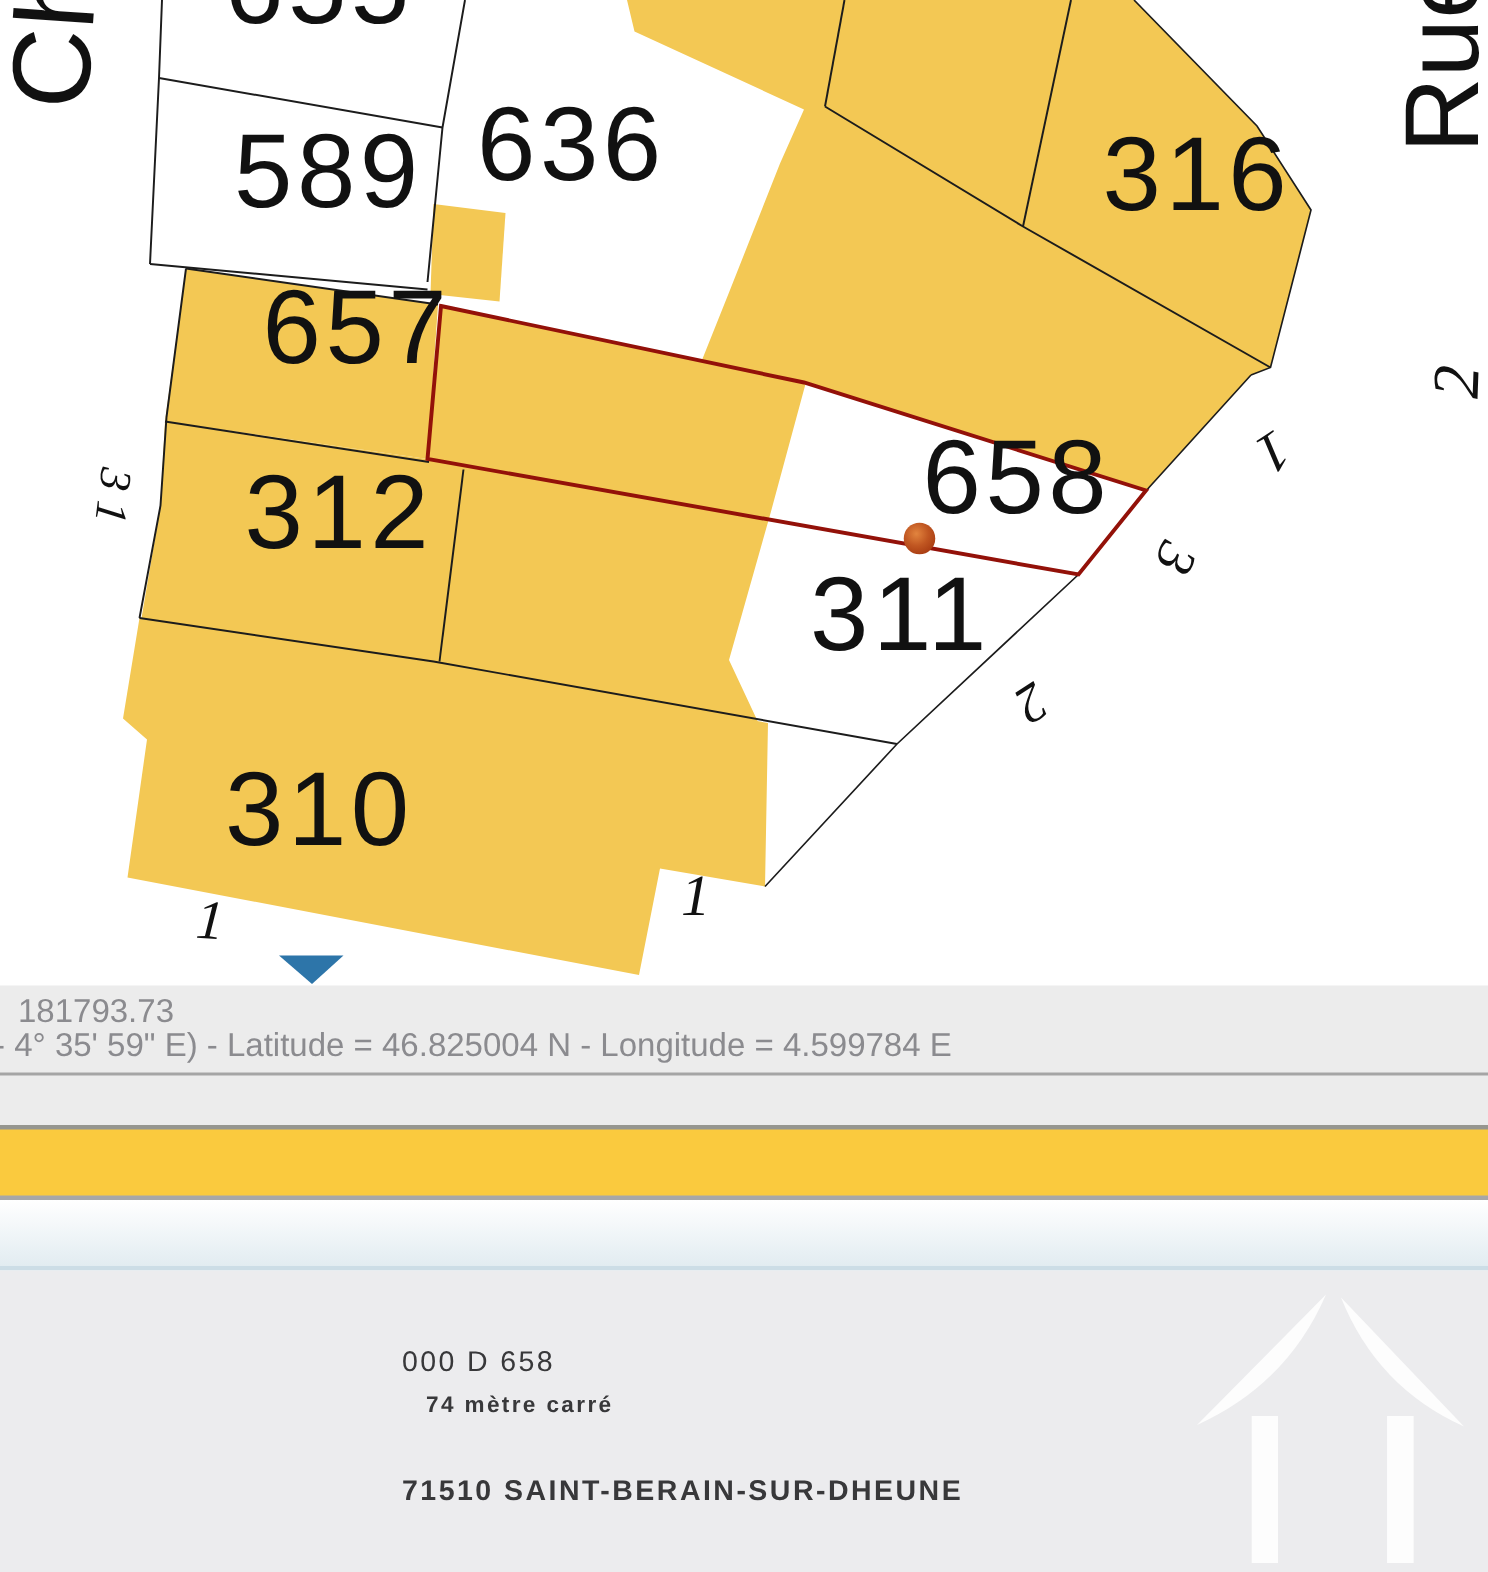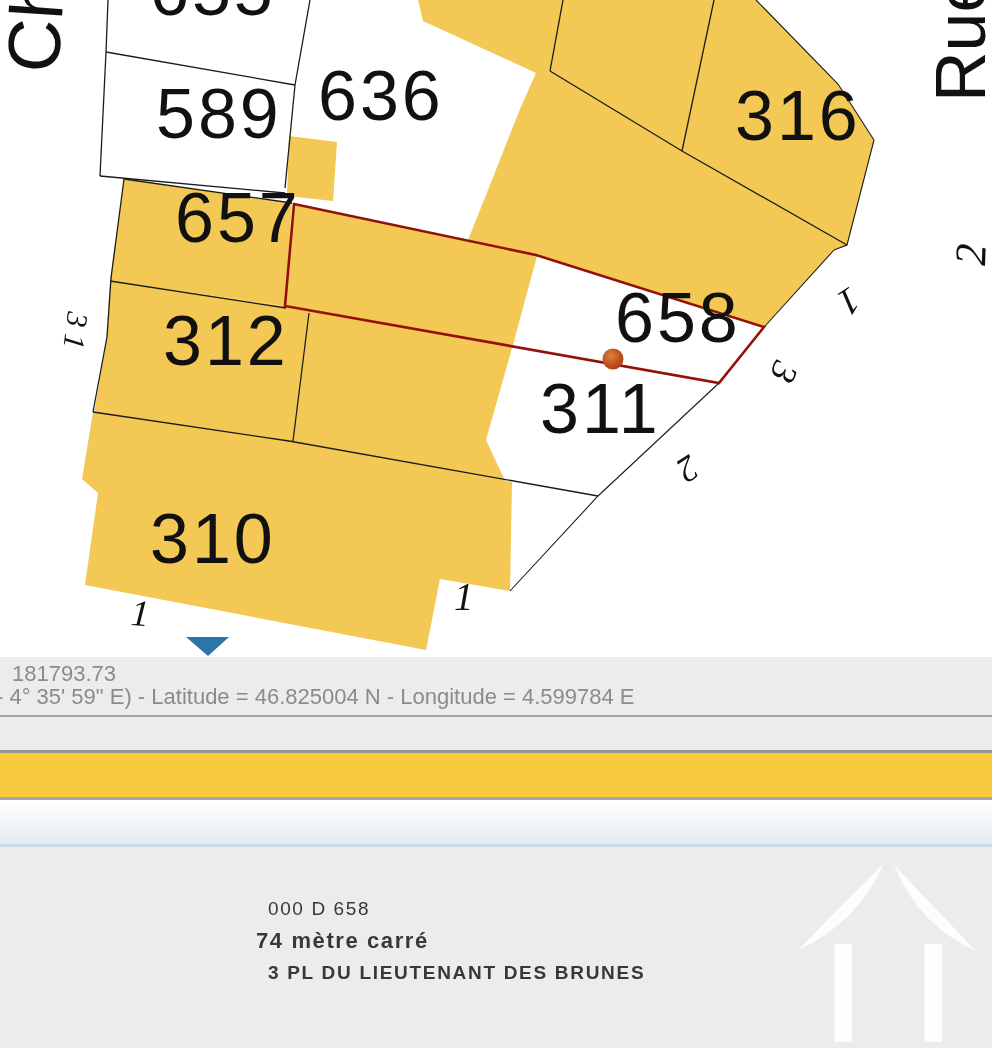--- a/index.html
+++ b/index.html
@@ -112,24 +112,24 @@
 <div class="abs" style="left:0;top:715px;width:992px;height:2px;background:#a5a5a5;"></div>
 
 <div class="abs" style="left:0;top:750px;width:992px;height:50px;background:#faca3e;border-top:3px solid #96968f;border-bottom:3px solid #a7a7a7;box-sizing:border-box;"></div>
 
 <div class="abs" style="left:0;top:800px;width:992px;height:47px;background:linear-gradient(#ffffff,#e2ecf1);border-bottom:3px solid #ccdde6;box-sizing:border-box;"></div>
 
 <div class="abs" style="left:0;top:847px;width:992px;height:201px;background:#ececee;"></div>
 
 <div class="abs" style="left:268px;top:898px;font-size:19px;font-weight:normal;letter-spacing:1.6px;color:#38383a;">000 D 658</div>
 
-<div class="abs" style="left:256px;top:928px;font-size:22px;font-weight:bold;letter-spacing:1.6px;color:#38383a;">74 mètre carré</div>
+<div class="abs" style="left:284px;top:928px;font-size:15px;font-weight:bold;letter-spacing:1.6px;color:#38383a;">74 mètre carré</div>
 
-<div class="abs" style="left:268px;top:962px;font-size:19px;font-weight:bold;letter-spacing:1.7px;color:#38383a;">3 PL DU LIEUTENANT DES BRUNES</div>
 
+<div class="abs" style="left:268px;top:984px;font-size:19px;font-weight:bold;letter-spacing:1.65px;color:#38383a;">71510 SAINT-BERAIN-SUR-DHEUNE</div>
 
 <svg class="abs" style="left:780px;top:840px" width="212" height="208" viewBox="0 0 212 208">
 
   <path d="M104,23 L18,110 Q78,83 104,23 Z" fill="#fdfdfd"></path>
 
   <path d="M114,25 L196,111 Q138,85 114,25 Z" fill="#fdfdfd"></path>
 
   <rect x="54.5" y="104" width="17.5" height="98" fill="#fdfdfd"></rect>
 
   <rect x="144.7" y="104" width="17.7" height="98" fill="#fdfdfd"></rect>

